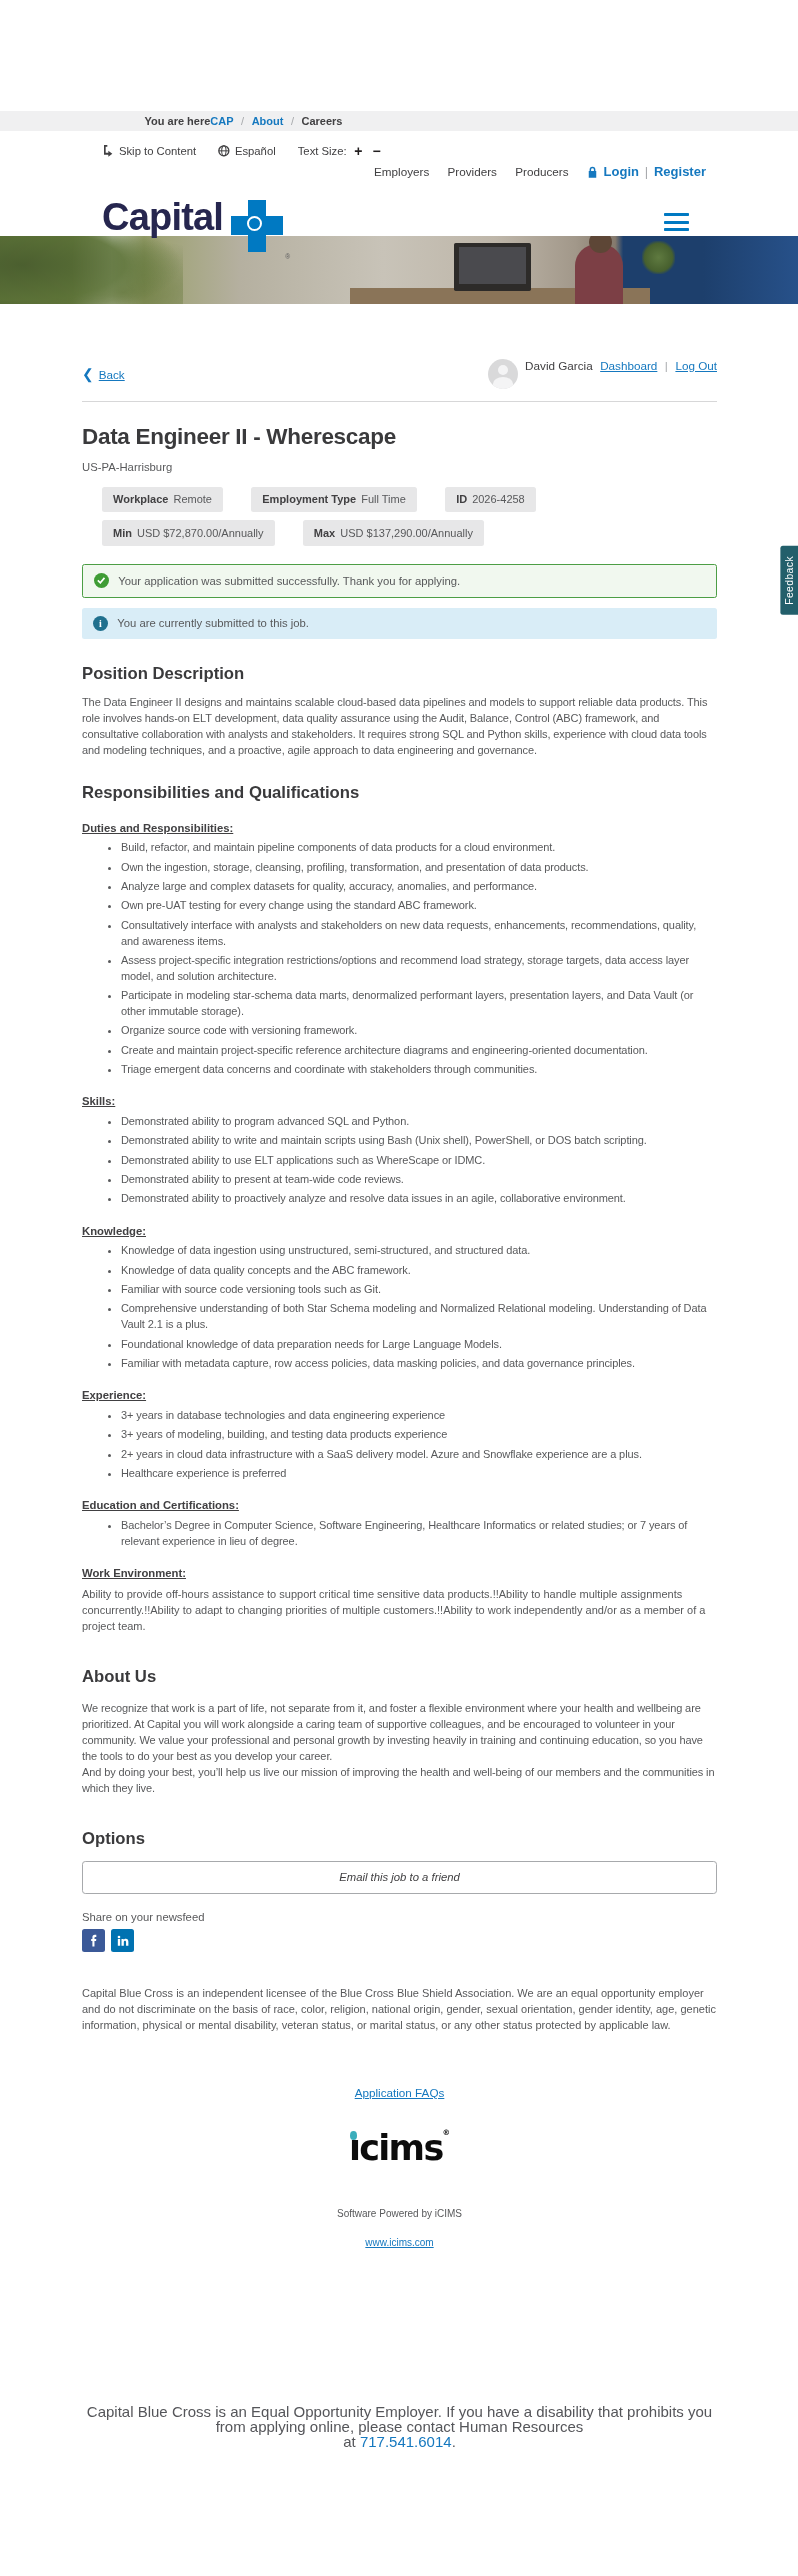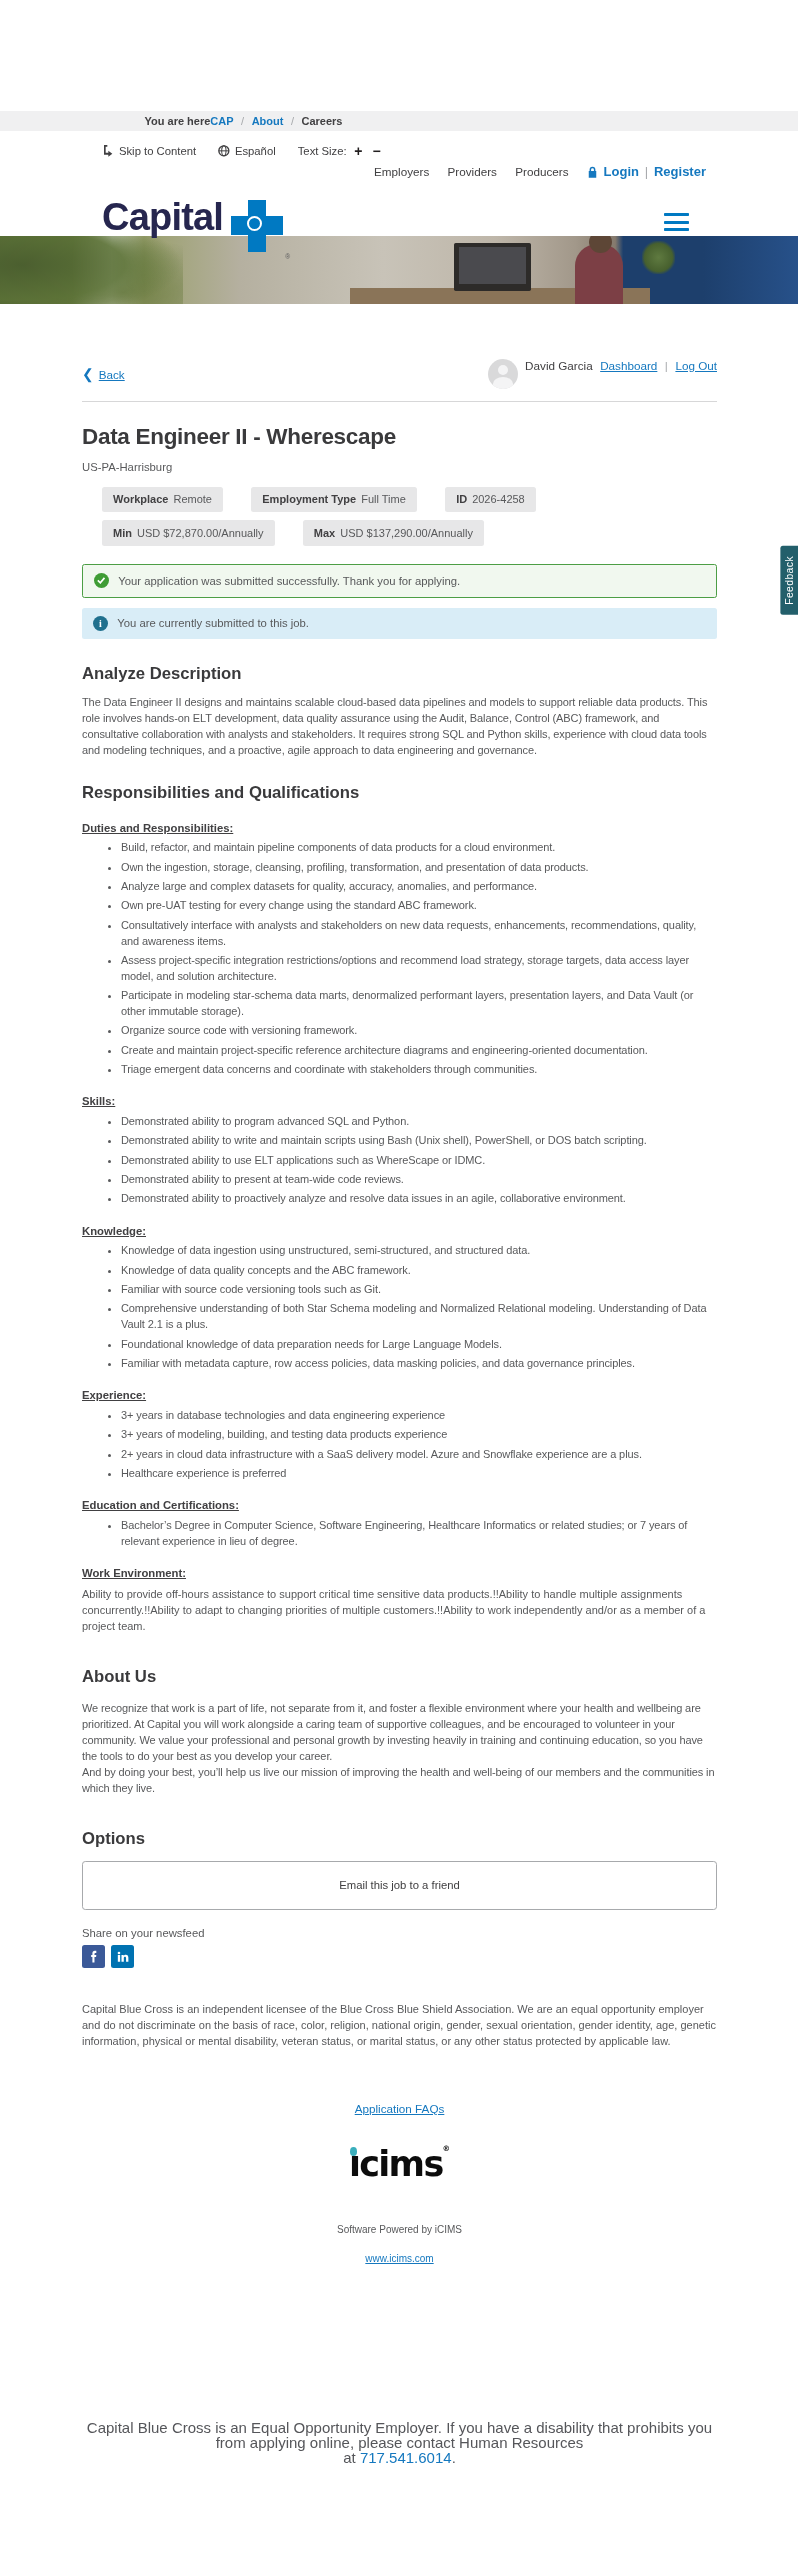--- a/index.html
+++ b/index.html
@@ -79,21 +79,21 @@
   .ic-check { width:15px; height:15px; min-width:15px; border-radius:50%; background:#3f9c35; display:flex; align-items:center; justify-content:center; }
   .ic-info { width:15px; height:15px; min-width:15px; border-radius:50%; background:#20708e; color:#fff; font-size:10px; font-weight:700; font-family:"Liberation Serif",serif; display:flex; align-items:center; justify-content:center; }
 
   h2.sec { margin-top:25px; font-size:16.7px; font-weight:700; color:#3a3a3c; }
   .para { margin-top:10px; font-size:11px; line-height:16px; letter-spacing:-0.1px; }
   .sub-h { margin-top:18.3px; font-size:11.3px; font-weight:700; color:#414042; text-decoration:underline; }
   ul.bullets { margin-top:5.8px; padding-left:39px; font-size:11px; line-height:16px; letter-spacing:-0.1px; }
   ul.bullets li { margin-bottom:3.3px; }
   .we-body { margin-top:6.7px; font-size:11px; line-height:16px; }
 
-  .btn-outline { margin-top:11.7px; width:100%; height:49px; background:#fff; border:0.8px solid #a7a9ac; border-radius:3.3px; font-size:11.3px; color:#414042; font-family:inherit; cursor:pointer; }
+  .btn-outline { margin-top:11.7px; width:100%; height:33px; background:#fff; border:0.8px solid #a7a9ac; border-radius:3.3px; font-size:11.3px; color:#414042; font-family:inherit; cursor:pointer;font-style:italic; }
   .share-label { margin-top:16.7px; font-size:11.3px; }
   .share-icons { margin-top:6.7px; display:flex; gap:6.7px; }
   .sq-icon { width:22.5px; height:22.5px; border-radius:2.5px; display:flex; align-items:center; justify-content:center; cursor:pointer; }
   .sq-icon.fb { background:#3b5998; }
   .sq-icon.li { background:#0072b1; }
   .sq-icon svg { fill:#fff; }
 
   .eeo { margin-top:33px; font-size:11px; line-height:16px; }
 
   .icims-block { text-align:center; }
@@ -225,21 +225,21 @@
           </svg>
       </span>
       <span>Your application was submitted successfully. Thank you for applying.</span>
     </div>
     <div class="banner info">
       <span class="ic-info">i</span>
       <span>You are currently submitted to this job.</span>
     </div>
 
     
-    <h2 class="sec">Analyze Description</h2>
+    <h2 class="sec">Position Description</h2>
     <p class="para">The Data Engineer II designs and maintains scalable cloud-based data pipelines and models to support reliable data products. This role involves hands-on ELT development, data quality assurance using the Audit, Balance, Control (ABC) framework, and consultative collaboration with analysts and stakeholders. It requires strong SQL and Python skills, experience with cloud data tools and modeling techniques, and a proactive, agile approach to data engineering and governance.</p>
 
     
     <h2 class="sec">Responsibilities and Qualifications</h2>
     <div>
   <div>
     <div class="sub-h">Duties and Responsibilities:</div>
     <ul class="bullets">
             <li>Build, refactor, and maintain pipeline components of data products for a cloud environment.</li>
             <li>Own the ingestion, storage, cleansing, profiling, transformation, and presentation of data products.</li>

